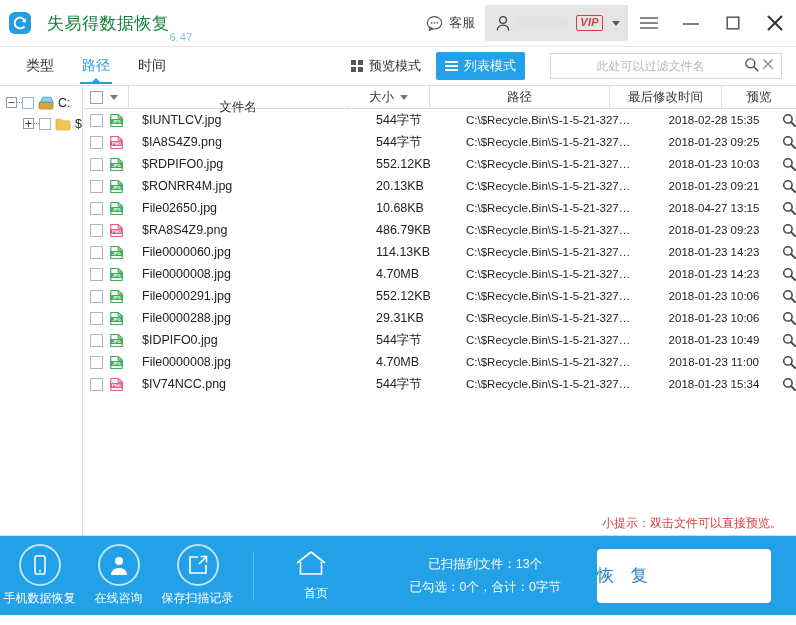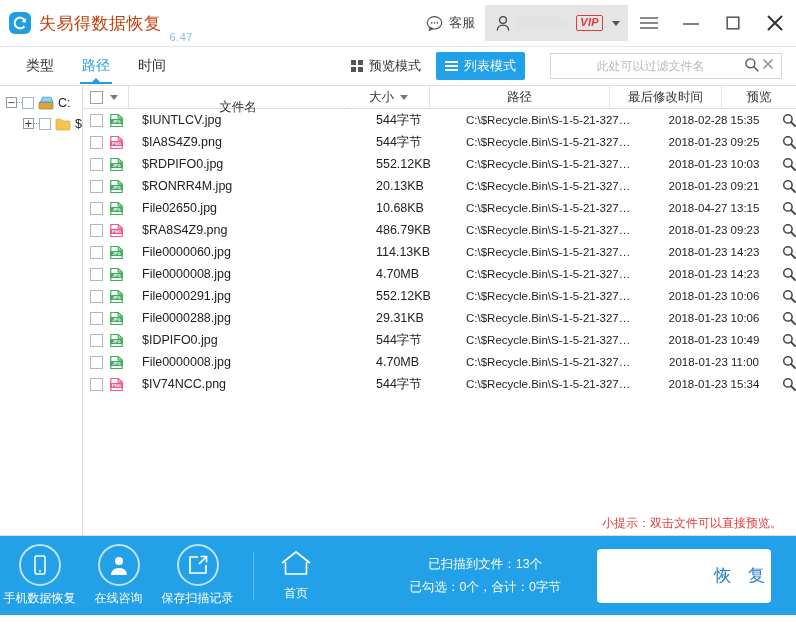--- a/index.html
+++ b/index.html
@@ -21,25 +21,25 @@
     position: relative;
   }
   .logo-mark {
     width: 22px; height: 22px; border-radius: 6px;
     background: #1f9fe0;
     display: flex; align-items: center; justify-content: center;
     flex: 0 0 auto;
   }
   .logo-mark svg { display:block; }
   .app-title {
-    font-size: 17px; color: #c2410c; margin-left: 8px;
+    font-size: 17px; color: #15803d; margin-left: 16px;
     letter-spacing: 0.5px; font-weight: 400;
   }
   .app-version {
-    font-size: 11px; color: #7fbfe0; margin-left: 8px; align-self: flex-end;
+    font-size: 11px; color: #7fbfe0; margin-left: 0; align-self: flex-end;
     padding-bottom: 3px; letter-spacing: .5px;
   }
   .title-right {
     margin-left: auto; display: flex; align-items: center; height: 100%;
   }
   .kefu {
     display: flex; align-items: center; gap: 6px;
     font-size: 13px; color: #444; padding: 0 10px; cursor: pointer;
   }
   .kefu .bubble { width:17px;height:17px; display:block; }
@@ -201,31 +201,31 @@
     width: 79px; display: flex; flex-direction: column; align-items: center;
     justify-content: center; cursor: pointer; gap: 4px;
   }
   .foot-circle {
     width: 42px; height: 42px; border-radius: 50%; border: 2px solid #bfe4f8;
     display: flex; align-items: center; justify-content: center;
   }
   .foot-label { font-size: 12px; color: #fff; white-space: nowrap; }
   .foot-sep { width: 1px; height: 48px; background: #58bbf0; margin: 0 10px 0 16px; }
   .foot-home {
-    display: flex; flex-direction: column; align-items: center; gap: 3px;
+    display: flex; flex-direction: column; align-items: flex-end; gap: 3px;
     cursor: pointer; width: 64px;
   }
   .scan-info {
     margin-left: auto; display: flex; flex-direction: column;
     align-items: center; gap: 6px; font-size: 12.5px; color: #fff;
     padding-right: 10px;
   }
   .recover-btn {
     width: 174px; height: 54px; background: #fff; border-radius: 4px;
-    display: flex; align-items: center; justify-content: flex-end;
+    display: flex; align-items: center; justify-content: flex-start;
     color: #1f7fc0; font-size: 17px; letter-spacing: 6px; cursor: pointer;
     margin-right: 25px; margin-left: 26px;
   }
 </style>
 </head>
 <body>
 
 <div id="app">
 
   <div class="titlebar">

